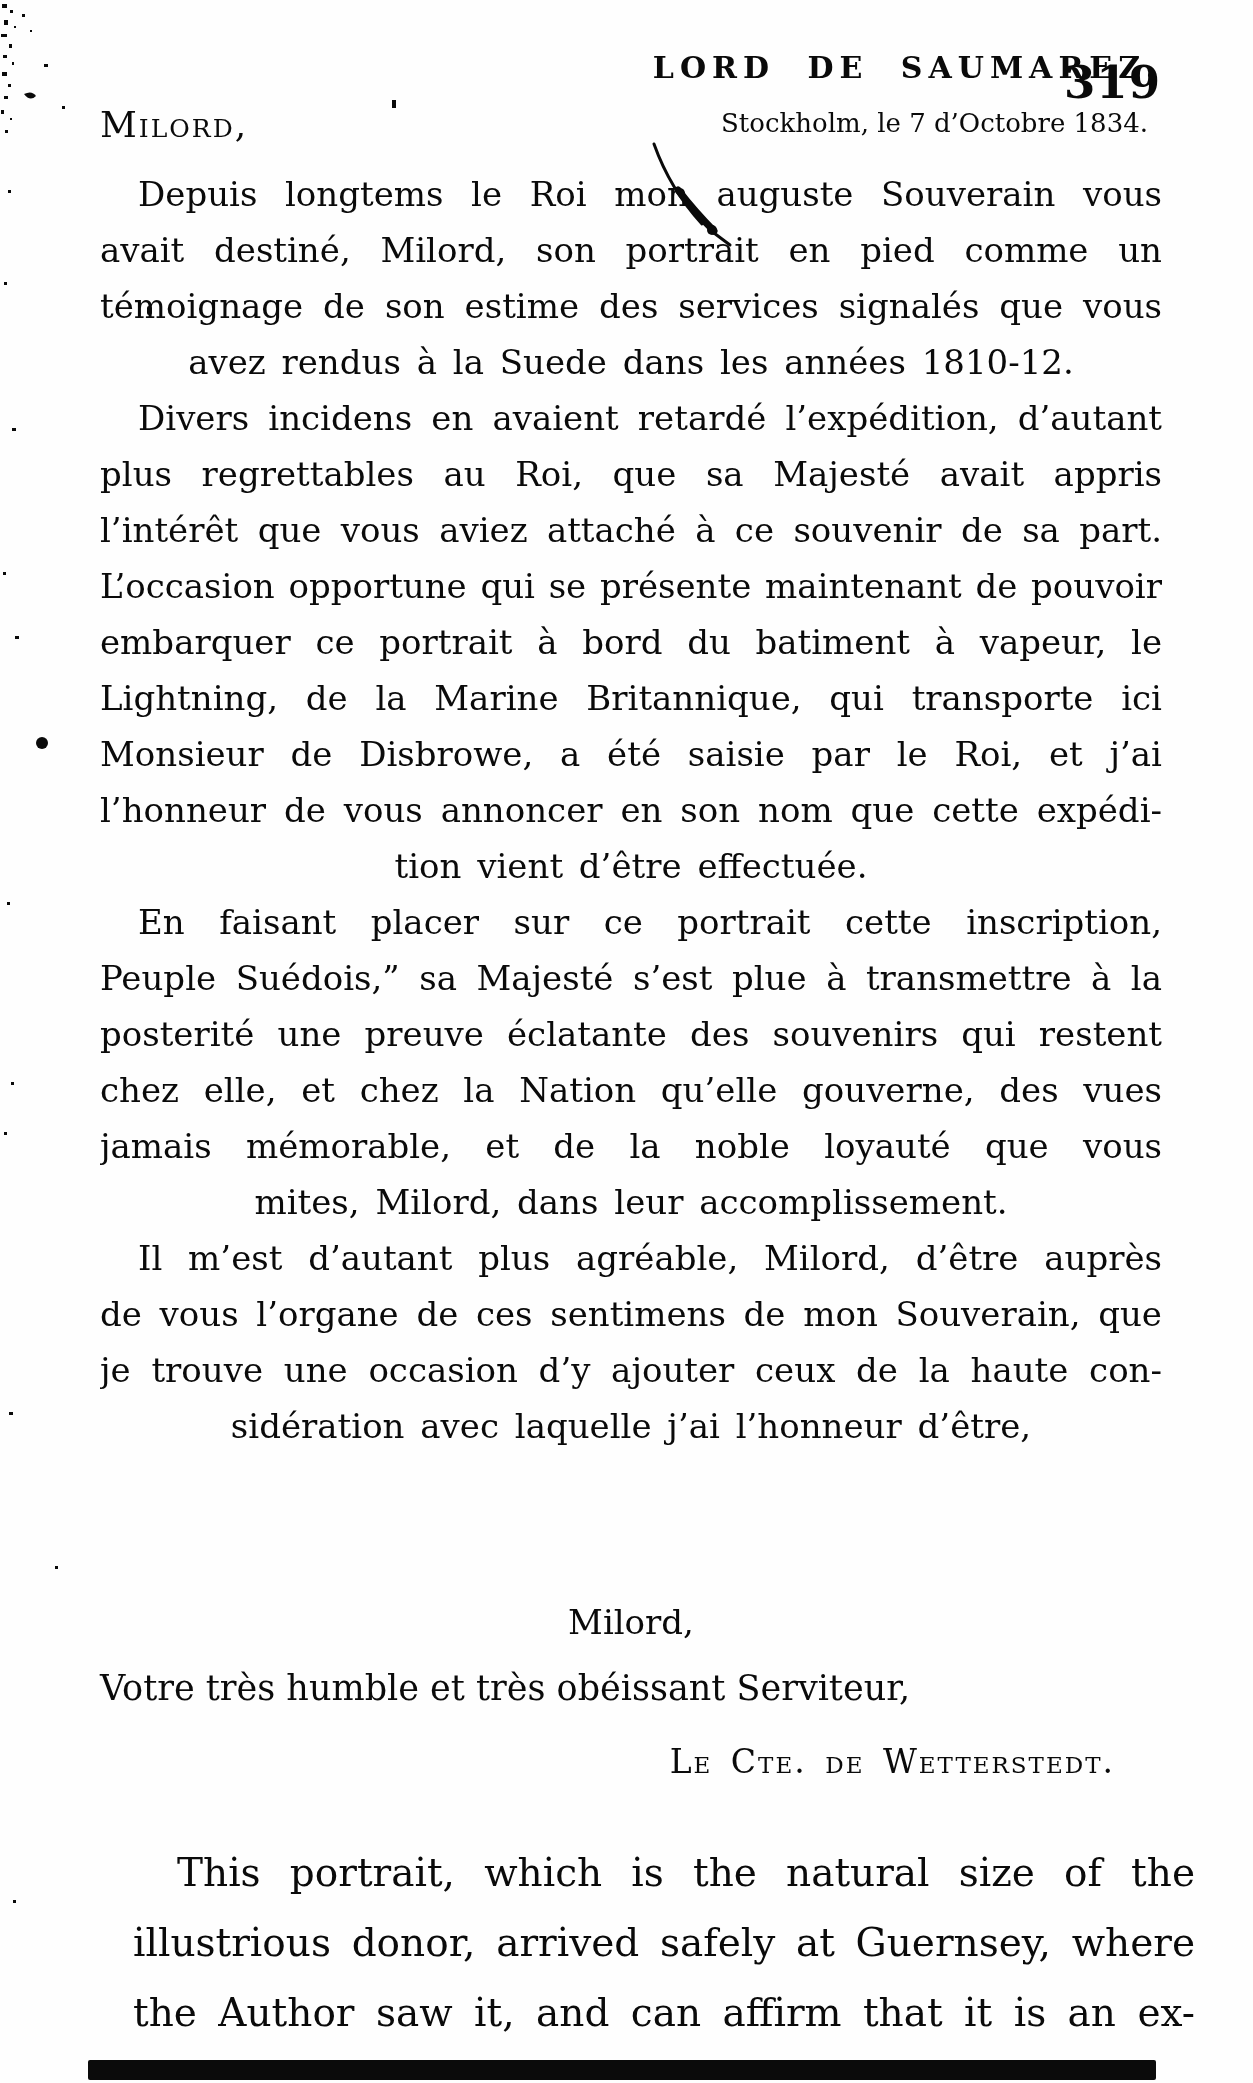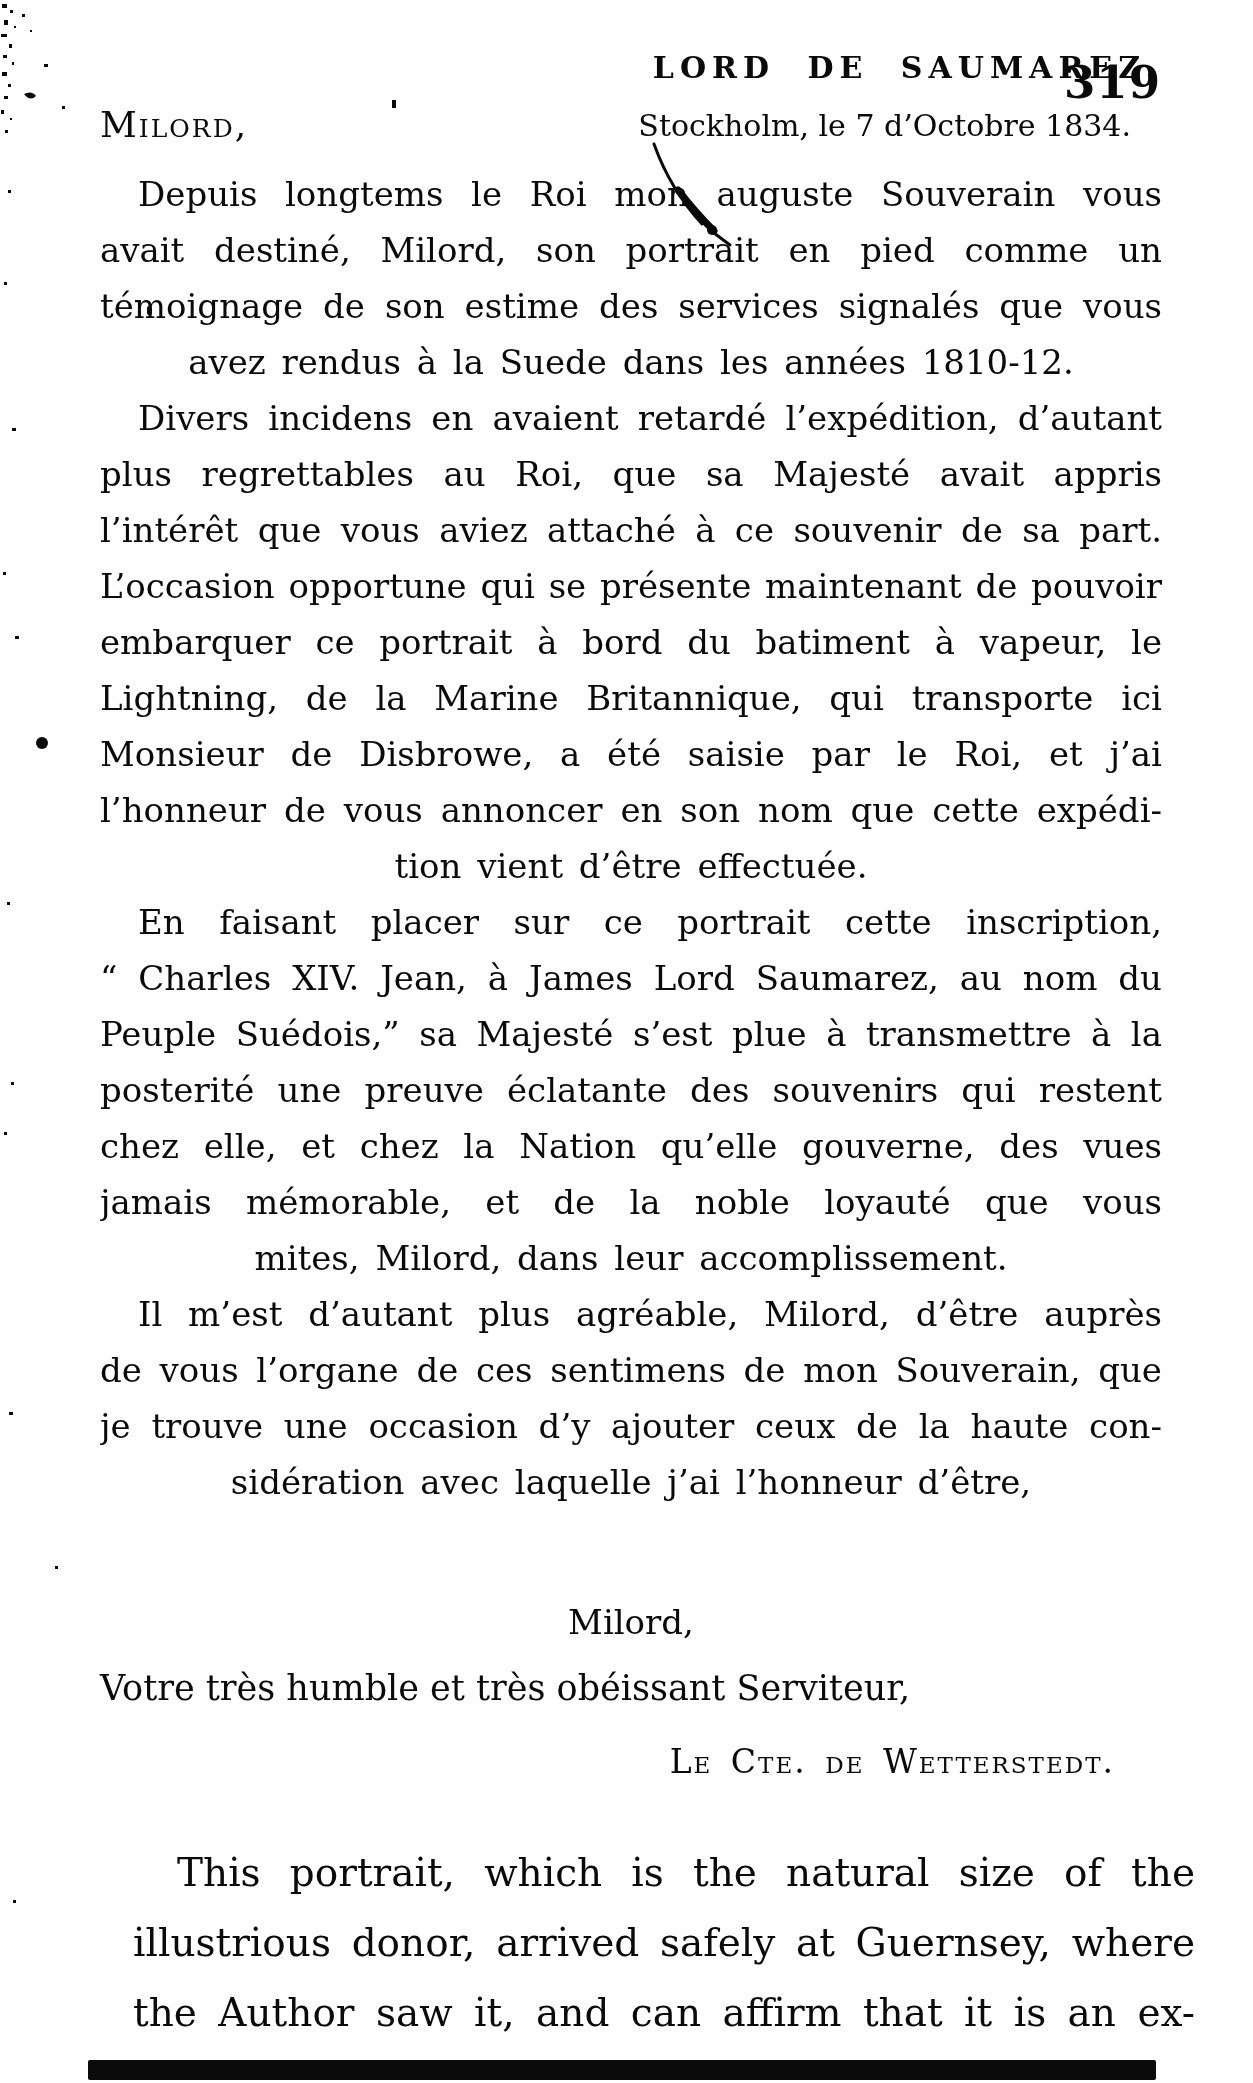--- a/index.html
+++ b/index.html
@@ -33,22 +33,22 @@
   
   .salutation {
     position: absolute;
     left: 100px; top: 104px;
     font-size: 36px;
     font-variant: small-caps;
     letter-spacing: 2px;
   }
   .dateline {
     position: absolute;
-    right: 122px; top: 108px;
-    font-size: 30px;
+    right: 105px; top: 108px;
+    font-size: 26px;
   }
   
   .letter-body {
     position: absolute;
     left: 100px; top: 166px; width: 1062px;
     font-size: 34px;
   }
   .jline, .lline {
     height: 56px;
     line-height: 56px;
@@ -133,21 +133,20 @@
     <div class="jline">plus regrettables au Roi, que sa Majesté avait appris</div>
     <div class="jline">l’intérêt que vous aviez attaché à ce souvenir de sa part.</div>
     <div class="jline">L’occasion opportune qui se présente maintenant de pouvoir</div>
     <div class="jline">embarquer ce portrait à bord du batiment à vapeur, le</div>
     <div class="jline">Lightning, de la Marine Britannique, qui transporte ici</div>
     <div class="jline">Monsieur de Disbrowe, a été saisie par le Roi, et j’ai</div>
     <div class="jline">l’honneur de vous annoncer en son nom que cette expédi-</div>
     <div class="lline">tion vient d’être effectuée.</div>
 
     <div class="jline first">En faisant placer sur ce portrait cette inscription,</div>
-    <div class="jline">“ Charles XIV.  Jean, à James Lord Saumarez, au nom du</div>
     <div class="jline">Peuple Suédois,” sa Majesté s’est plue à transmettre à la</div>
     <div class="jline">posterité une preuve éclatante des souvenirs qui restent</div>
     <div class="jline">chez elle, et chez la Nation qu’elle gouverne, des vues</div>
     <div class="jline">jamais mémorable, et de la noble loyauté que vous</div>
     <div class="lline">mites, Milord, dans leur accomplissement.</div>
 
     <div class="jline first">Il m’est d’autant plus agréable, Milord, d’être auprès</div>
     <div class="jline">de vous l’organe de ces sentimens de mon Souverain, que</div>
     <div class="jline">je trouve une occasion d’y ajouter ceux de la haute con-</div>
     <div class="lline">sidération avec laquelle j’ai l’honneur d’être,</div>

